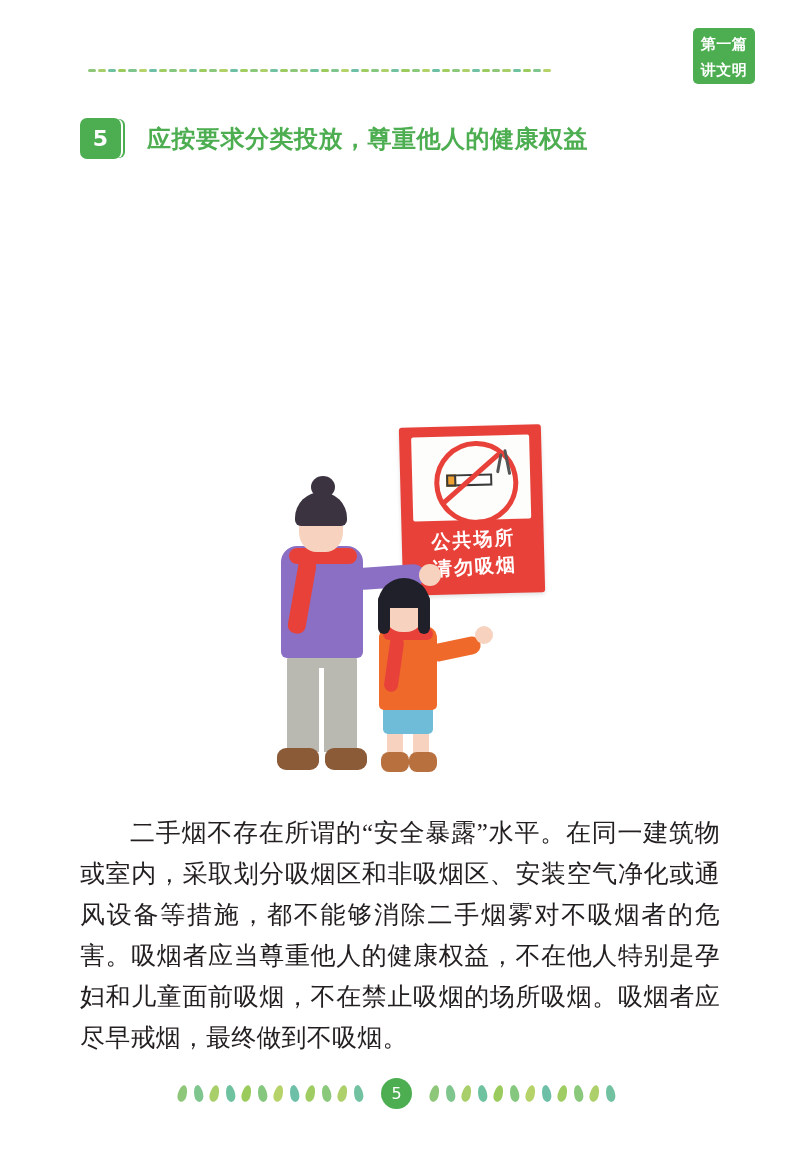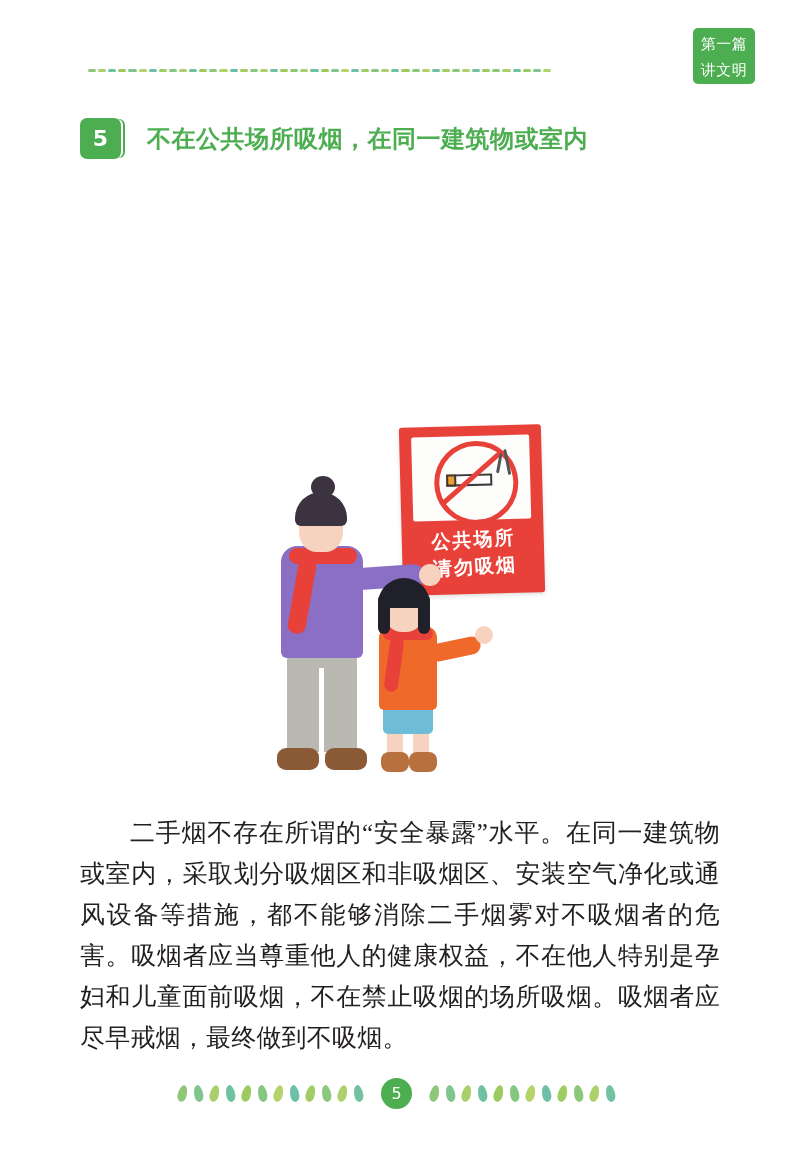--- a/index.html
+++ b/index.html
@@ -34,21 +34,21 @@
     border-radius: 5px;
     color: #ffffff;
     font-family: "DejaVu Sans", "Liberation Sans", sans-serif;
     font-size: 15px;
     line-height: 26px;
     text-align: center;
     padding-top: 3px;
     box-sizing: border-box;
     letter-spacing: 0.5px;
   }
-  .corner-tab div { white-space: nowrap; }
+  .corner-tab div { white-space: nowrap; font-weight: bold; }
 
   .header-rule {
     position: absolute;
     top: 68px;
     left: 88px;
     width: 465px;
     height: 5px;
     display: flex;
     align-items: center;
   }
@@ -331,21 +331,21 @@
       <div class="seg" style="background: rgb(155, 203, 92);"></div>
       <div class="seg" style="background: rgb(127, 197, 142);"></div>
       <div class="seg" style="background: rgb(182, 211, 106);"></div>
     </div>
 
   <div class="content">
 
 
     <div class="section-head">
       <div class="sec-num">5</div>
-      <div class="sec-title">不在公共场所吸烟，在同一建筑物或室内</div>
+      <div class="sec-title">应按要求分类投放，尊重他人的健康权益</div>
     </div>
 
   </div>
 
   <div class="figure">
     <div class="fig-inner">
 
       <div class="sign">
         <div class="white-box">
           <div class="cig-circle"></div>

